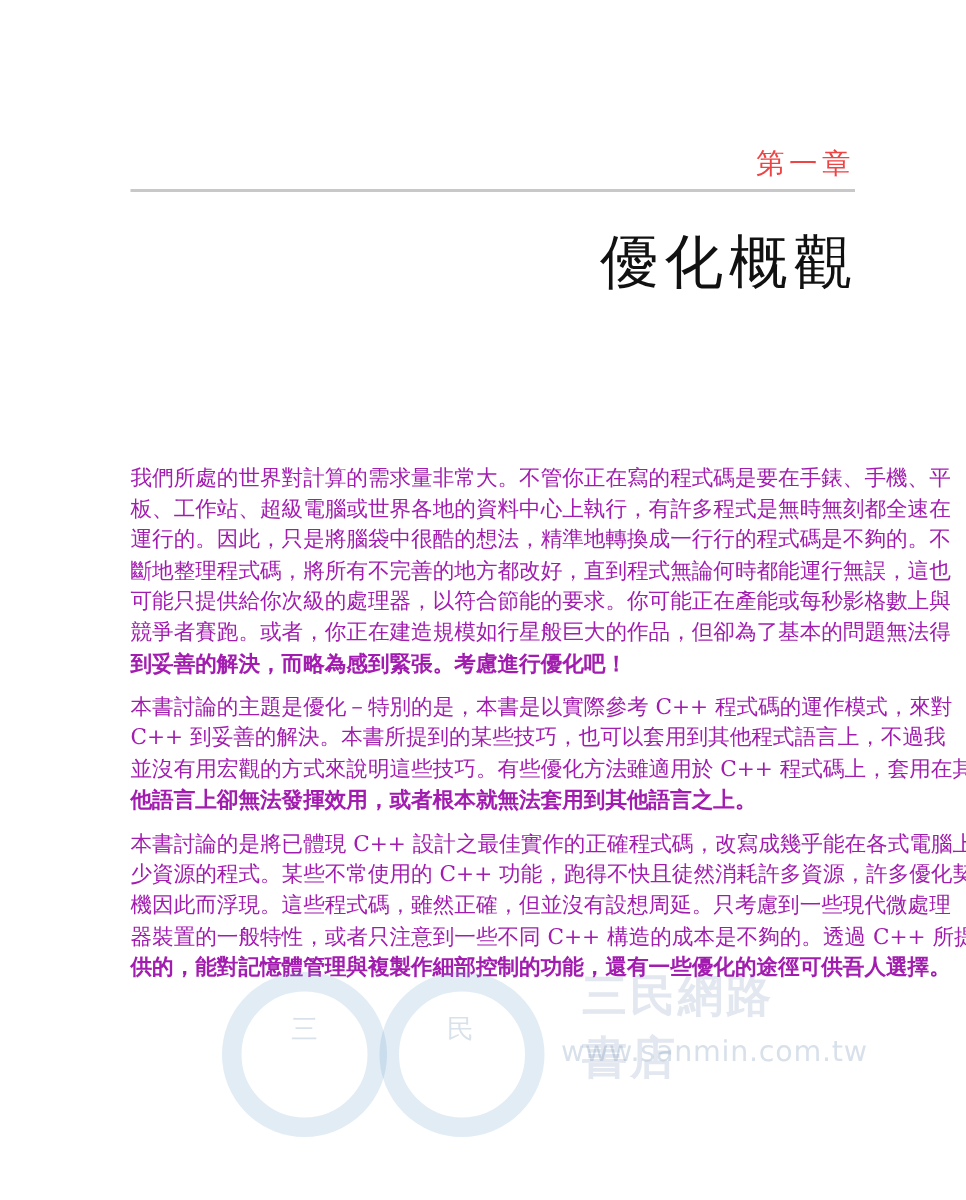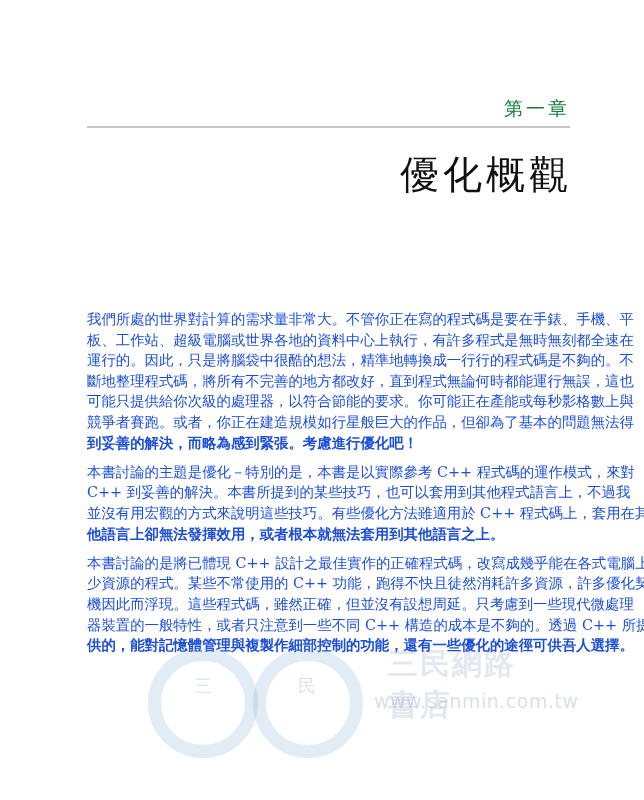--- a/index.html
+++ b/index.html
@@ -3,33 +3,33 @@
   <meta charset="utf-8">
   <style>
     html, body { margin: 0; padding: 0; }
     body {
       width: 644px; height: 800px; background: #ffffff; position: relative; overflow: hidden;
       font-family: "DejaVu Serif", "Liberation Serif", serif; color: #2a2a2a;
     }
     .chapter-label {
       position: absolute; right: 74px; top: 96px;
       font-family: "DejaVu Sans", "Liberation Sans", sans-serif;
-      font-size: 19px; color: #15803d; letter-spacing: 3px; font-weight: 300; margin-left: 36px;
+      font-size: 19px; color: #ef4444; letter-spacing: 3px; font-weight: 300; margin-left: 36px;
     }
     .chapter-rule {
       position: absolute; left: 87px; top: 126px; width: 483px; height: 2px; background: #c8c8c8;
     }
     .chapter-title {
       position: absolute; right: 72px; top: 148px;
       font-family: "DejaVu Sans", "Liberation Sans", sans-serif;
       font-size: 39px; font-weight: normal; color: #111; letter-spacing: 4px;
     }
     .body-text {
       position: absolute; left: 87px; top: 309px; width: 483px;
-      font-size: 14.4px; line-height: 20.6px; color: #1d4ed8;
+      font-size: 14.4px; line-height: 20.6px; color: #a21caf;
     }
     .para { margin: 0 0 8.6px 0; }
     .line { display: block; white-space: nowrap; text-align: justify; text-align-last: justify; width: 483px; overflow: visible; }
     .line.last { text-align-last: left; font-weight: bold; }
     .watermark {
       position: absolute; left: 148px; top: 640px; width: 380px; height: 70px; pointer-events: none;
     }
     .wm-arch { position: absolute; top: 8px; width: 110px; height: 110px; border-radius: 50%;
       border: 13px solid rgba(120,170,210,0.22); box-sizing: border-box; }
     .wm-arch.a1 { left: 0; }

